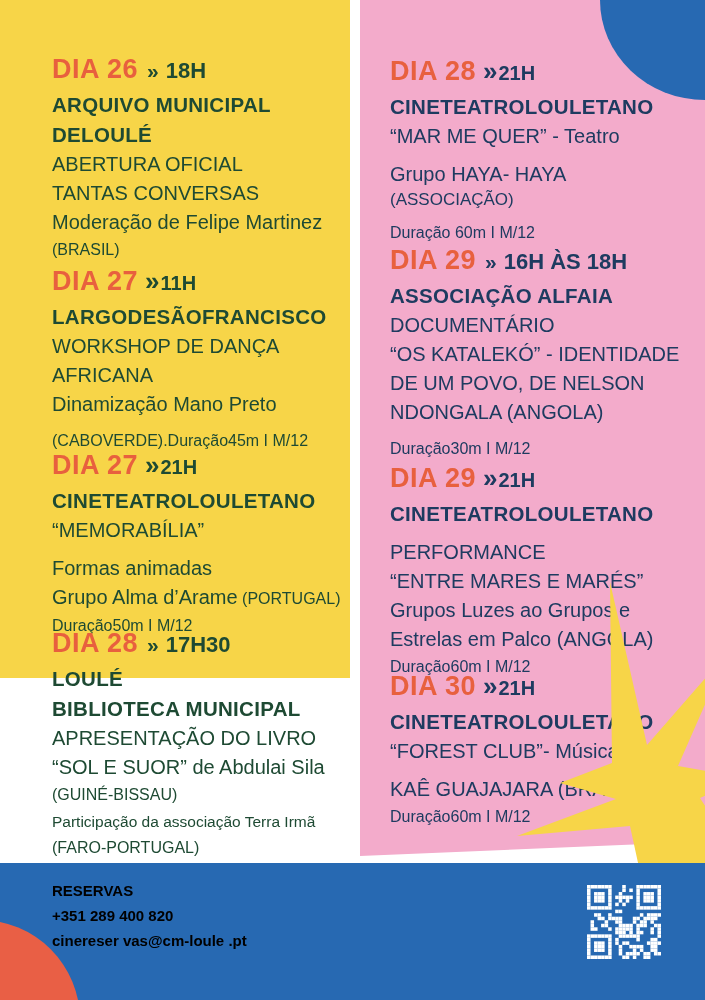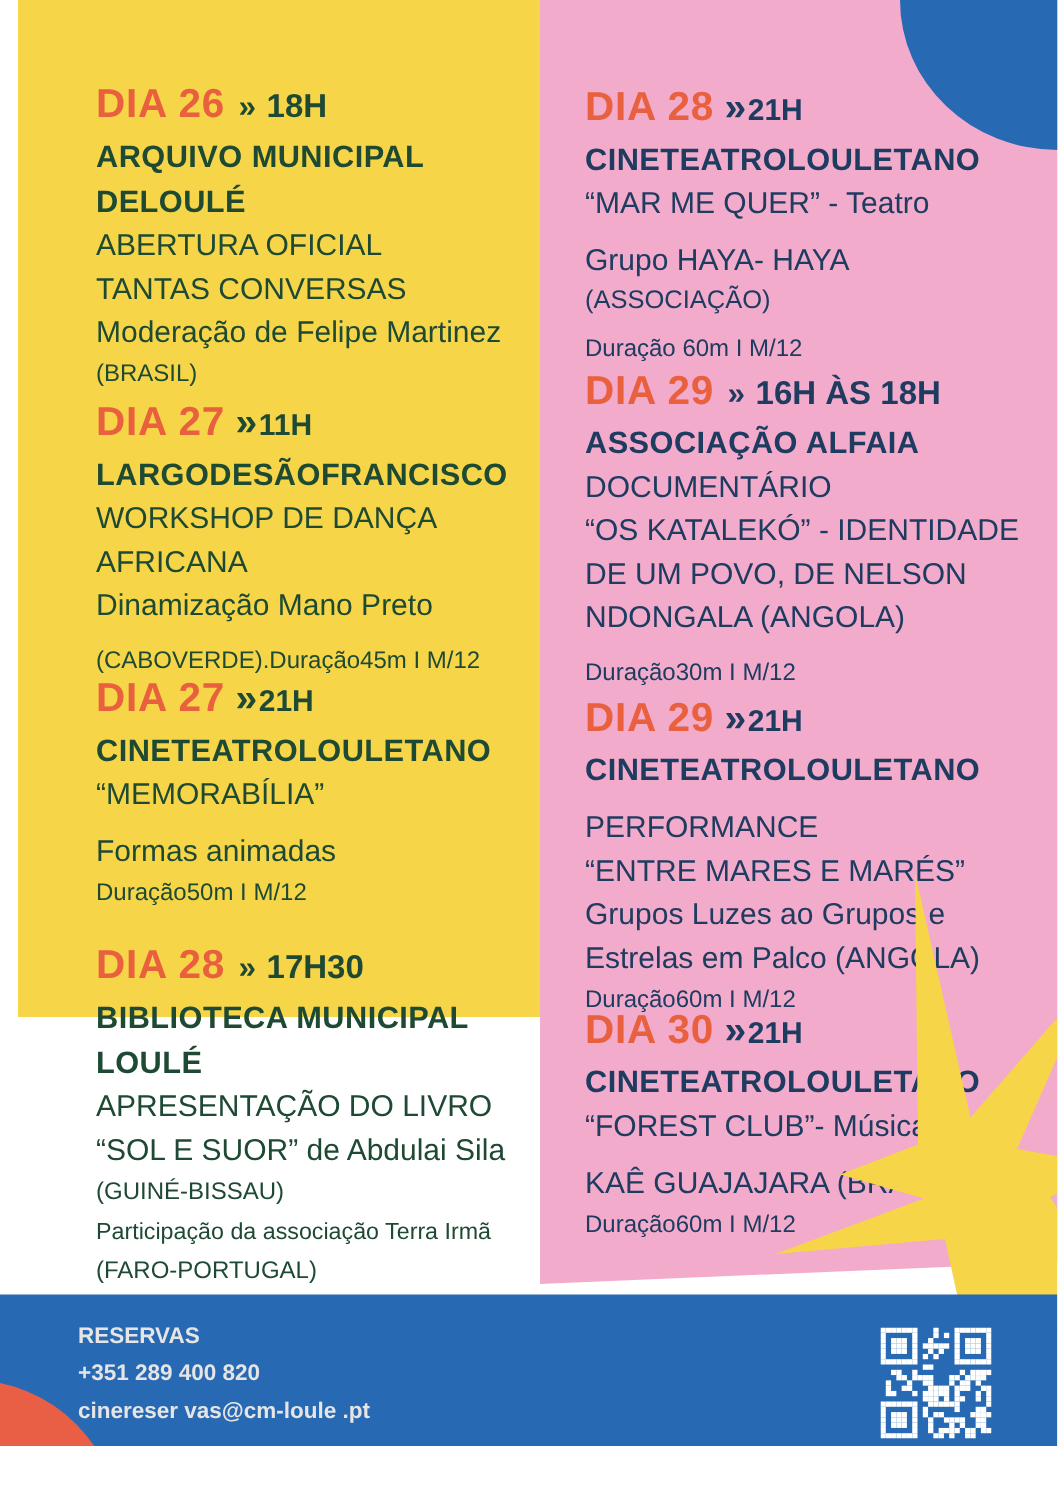--- a/index.html
+++ b/index.html
@@ -7,21 +7,21 @@
     position:relative;
     width:705px;height:1000px;
     overflow:hidden;
     background:#ffffff;
     font-family:"Liberation Sans", sans-serif;
     -webkit-font-smoothing:antialiased;
   }
   
   .col{position:absolute;top:0;}
   .col-left{
-    left:12px;width:350px;height:678px;
+    left:0;width:350px;height:678px;
     background:var(--yellow);
     color:var(--green);
   }
   .col-right{
     left:360px;width:345px;height:856px;
     background:var(--pink);
     color:var(--navy);
     clip-path:polygon(0 0,100% 0,100% calc(100% - 16px),0 100%);
     padding-left:36px;
   }
@@ -58,22 +58,22 @@
   
   .top-right-circle{
     position:absolute;left:600px;top:-100px;
     width:210px;height:200px;border-radius:50%;
     background:var(--blue);z-index:2;
   }
   #starburst{position:absolute;left:0;top:0;z-index:3;pointer-events:none;}
 
   
   .footer{
-    position:absolute;left:0;top:863px;width:705px;height:101px;
-    background:var(--blue);z-index:4;color:#e5e5e5;overflow:hidden;
+    position:absolute;left:0;top:863px;width:705px;height:137px;
+    background:var(--blue);z-index:4;color:#000000;overflow:hidden;
   }
   .footer-orange-circle{
     position:absolute;left:-120px;top:57px;
     width:200px;height:200px;border-radius:50%;
     background:var(--orange2);
   }
   .reservas{position:absolute;left:52px;top:15px;font-weight:bold;font-size:15px;line-height:25px;}
   .info{position:absolute;left:268px;top:18px;width:300px;font-weight:bold;}
   .info-line{font-size:14.5px;line-height:21px;}
   .info-email{font-size:13.5px;line-height:20px;margin-top:3px;}
@@ -100,26 +100,27 @@
         <div class="ln b">WORKSHOP DE DANÇA</div>
         <div class="ln b">AFRICANA</div>
         <div class="ln b">Dinamização Mano Preto</div>
         <div class="ln sm gap">(CABOVERDE).Duração45m I M/12</div>
       </section>
       <section>
         <div class="dia-line tight"><span class="dia">DIA 27</span><span class="sep">»</span><span class="time">21H</span></div>
         <div class="ln h">CINETEATROLOULETANO</div>
         <div class="ln b">“MEMORABÍLIA”</div>
         <div class="ln b gap">Formas animadas</div>
+        <div class="ln b">Grupo Alma d’Arame<span class="suffix"> (PORTUGAL)</span></div>
         <div class="ln sm">Duração50m I M/12</div>
       </section>
       <section>
         <div class="dia-line spaced"><span class="dia">DIA 28</span><span class="sep">»</span><span class="time">17H30</span></div>
+        <div class="ln h">LOULÉ</div>
         <div class="ln h">BIBLIOTECA MUNICIPAL</div>
-        <div class="ln h">LOULÉ</div>
         <div class="ln b">APRESENTAÇÃO DO LIVRO</div>
         <div class="ln b">“SOL E SUOR” de Abdulai Sila</div>
         <div class="ln sm">(GUINÉ-BISSAU)</div>
         <div class="ln bsm">Participação da associação Terra Irmã</div>
         <div class="ln sm">(FARO-PORTUGAL)</div>
       </section>
     </div>
   <div class="col col-right" id="right-column">
       <section>
         <div class="dia-line tight"><span class="dia">DIA 28</span><span class="sep">»</span><span class="time">21H</span></div>

